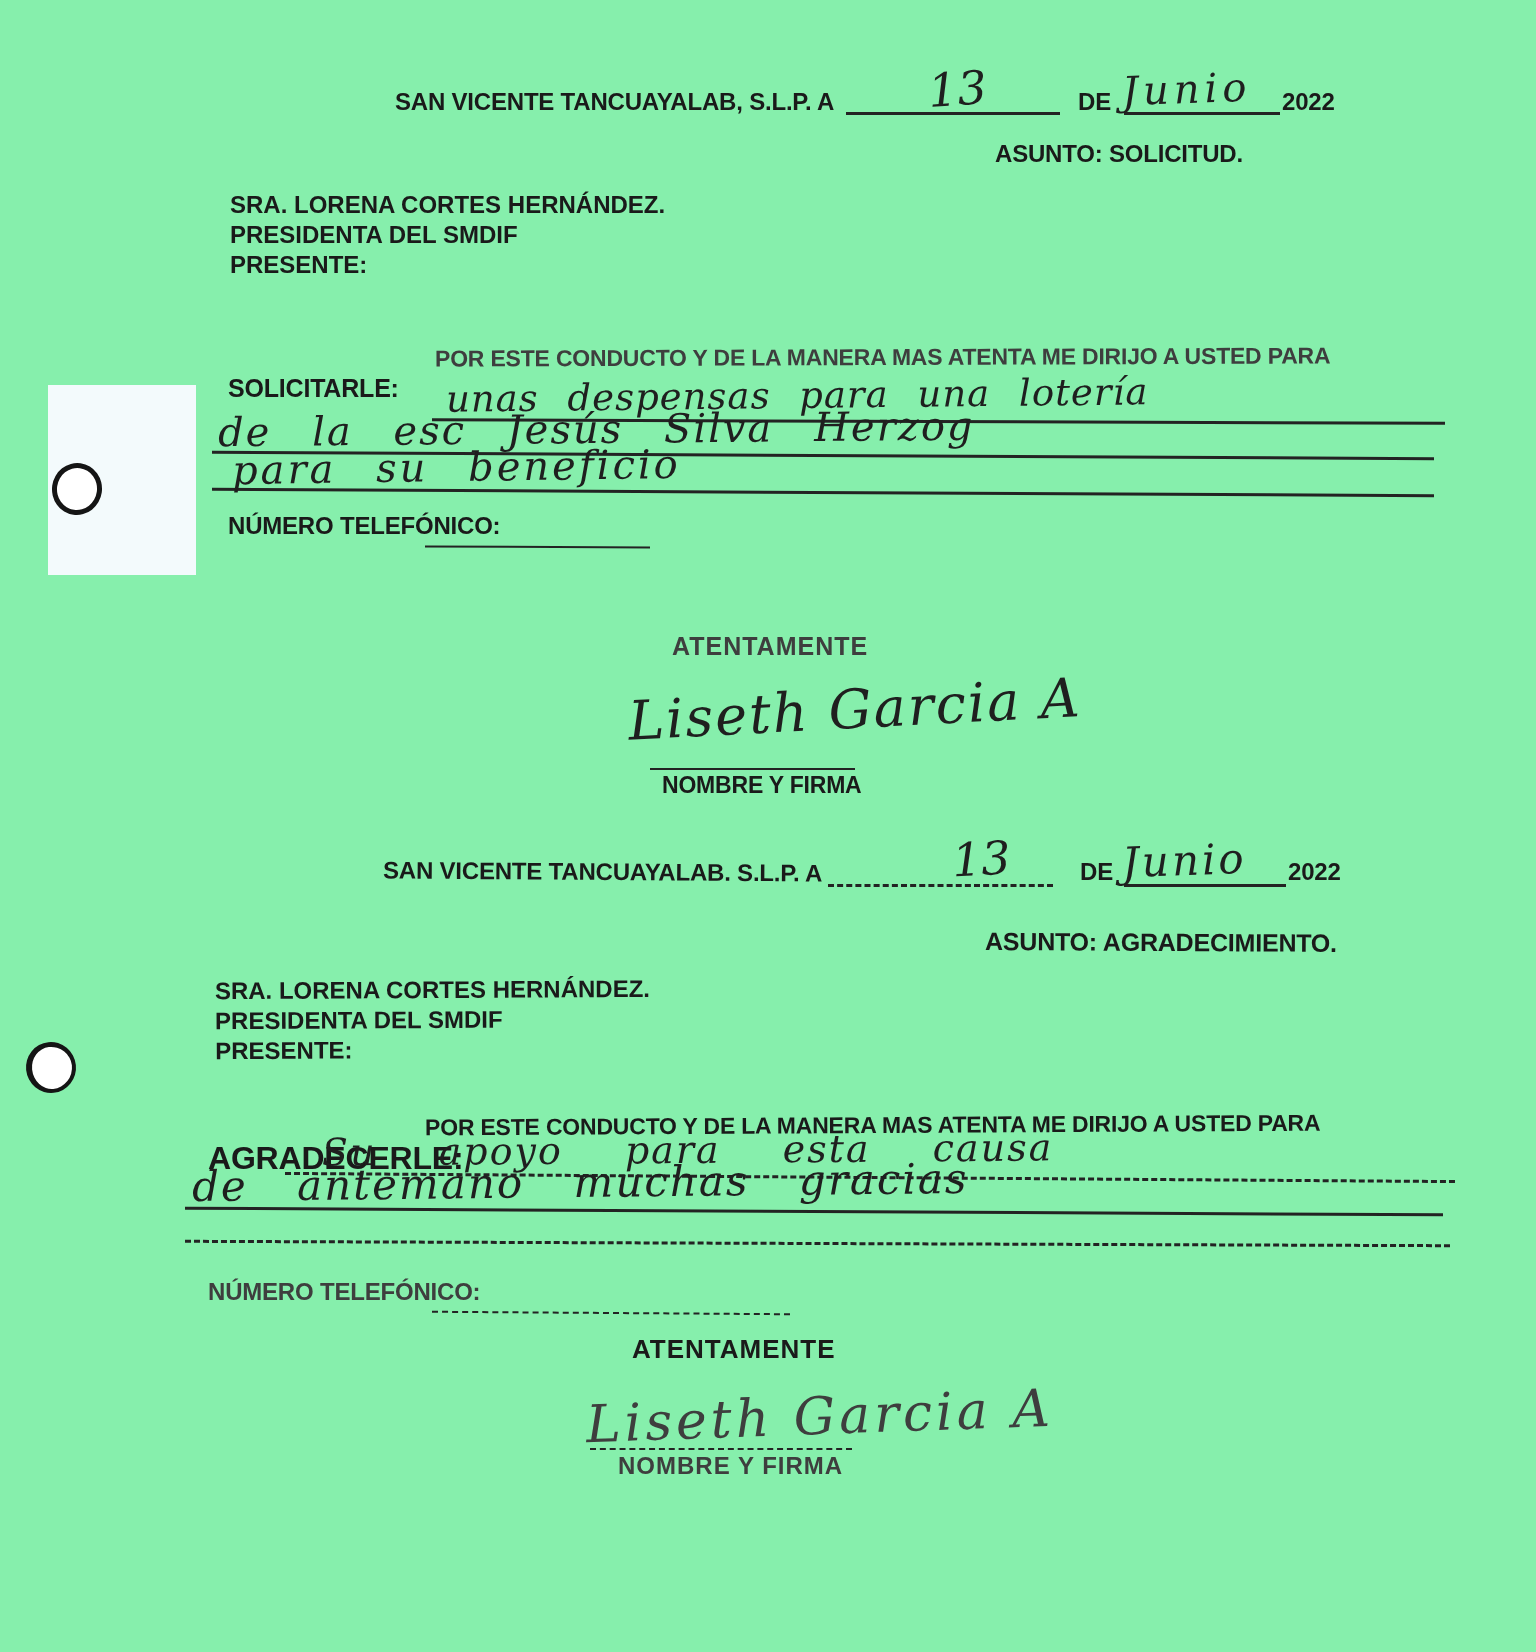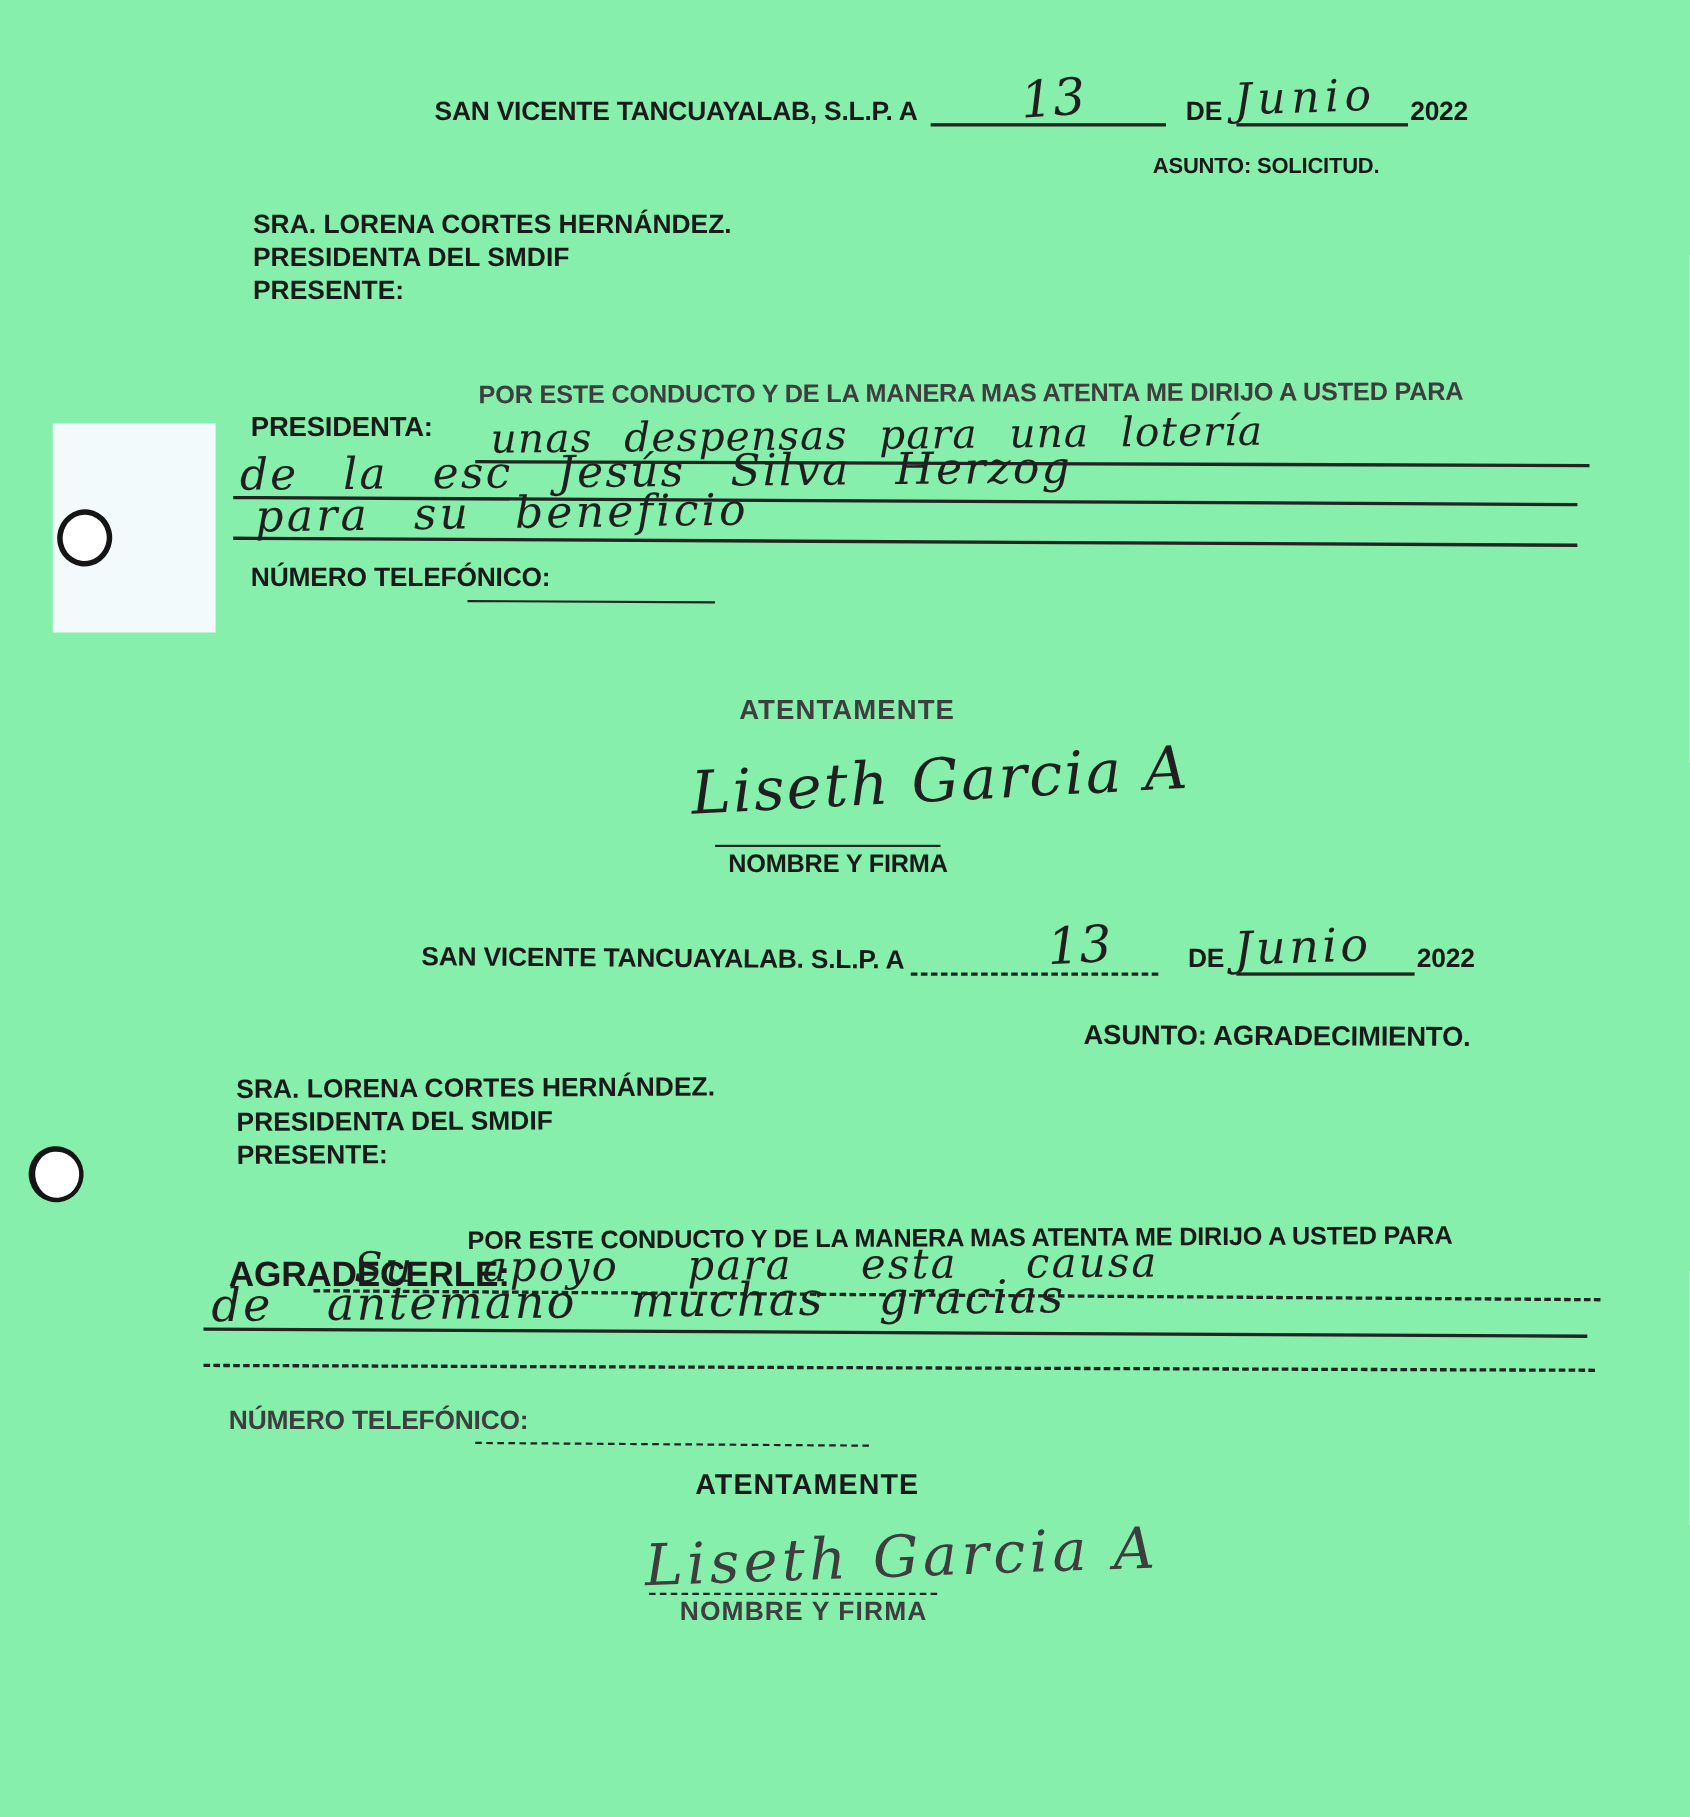--- a/index.html
+++ b/index.html
@@ -35,30 +35,30 @@
   <section>
 
     <span class="abs printed" style="left:395px; top:88px; font-size:24px;">SAN VICENTE TANCUAYALAB, S.L.P. A</span>
     <span class="rule" style="left:846px; top:112px; width:214px;"></span>
     <span class="abs hand" style="left:928px; top:62px; font-size:46px; transform:rotate(-4deg);">13</span>
     <span class="abs printed" style="left:1078px; top:88px; font-size:24px;">DE</span>
     <span class="rule" style="left:1124px; top:112px; width:156px;"></span>
     <span class="abs hand" style="left:1122px; top:66px; font-size:40px; letter-spacing:5px; transform:rotate(-2deg);">Junio</span>
     <span class="abs printed" style="left:1282px; top:88px; font-size:24px;">2022</span>
 
-    <span class="abs printed" style="left:1048px; top:140px; font-size:20px;">ASUNTO: SOLICITUD.</span>
+    <span class="abs printed" style="left:995px; top:140px; font-size:24px;">ASUNTO: SOLICITUD.</span>
 
     <div class="abs" style="left:230px; top:190px; font-size:24px; line-height:30px; font-weight:700;">
       <div>SRA. LORENA CORTES HERNÁNDEZ.</div>
       <div>PRESIDENTA DEL SMDIF</div>
       <div>PRESENTE:</div>
     </div>
 
     <span class="abs printed faded" style="left:435px; top:344px; font-size:23px; transform:rotate(-0.2deg);">POR ESTE CONDUCTO Y DE LA MANERA MAS ATENTA ME DIRIJO A USTED PARA</span>
-    <span class="abs printed" style="left:228px; top:374px; font-size:25px;">PRESIDENTA:</span>
+    <span class="abs printed" style="left:228px; top:374px; font-size:25px;">SOLICITARLE:</span>
 
     <span class="rule" style="left:432px; top:420px; width:1013px; transform:rotate(0.2deg);"></span>
     <span class="abs hand" style="left:446px; top:374px; font-size:37px; word-spacing:16px; letter-spacing:1px; transform:rotate(-0.6deg);">unas despensas para una lotería</span>
 
     <span class="rule" style="left:212px; top:454px; width:1222px; transform:rotate(0.3deg);"></span>
     <span class="abs hand" style="left:218px; top:406px; font-size:40px; word-spacing:26px; letter-spacing:2px; transform:rotate(-0.5deg);">de la esc Jesús Silva Herzog</span>
 
     <span class="rule" style="left:212px; top:491px; width:1222px; transform:rotate(0.3deg);"></span>
     <span class="abs hand" style="left:232px; top:444px; font-size:40px; word-spacing:24px; letter-spacing:3px; transform:rotate(-0.8deg);">para su beneficio</span>
 

